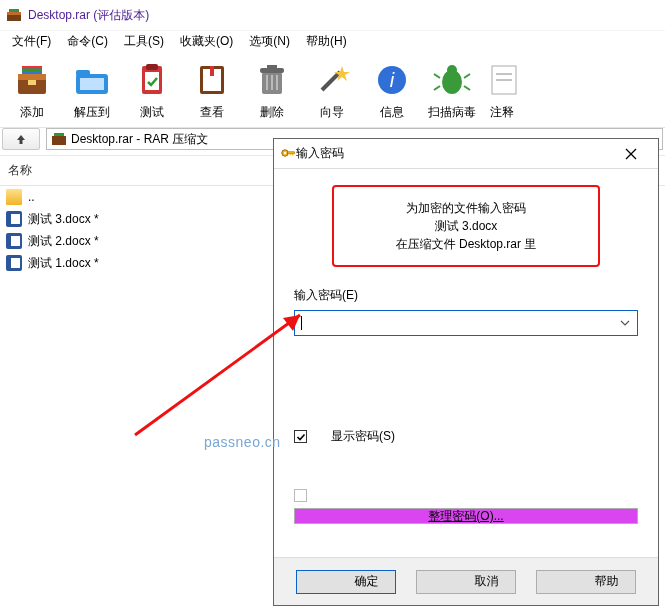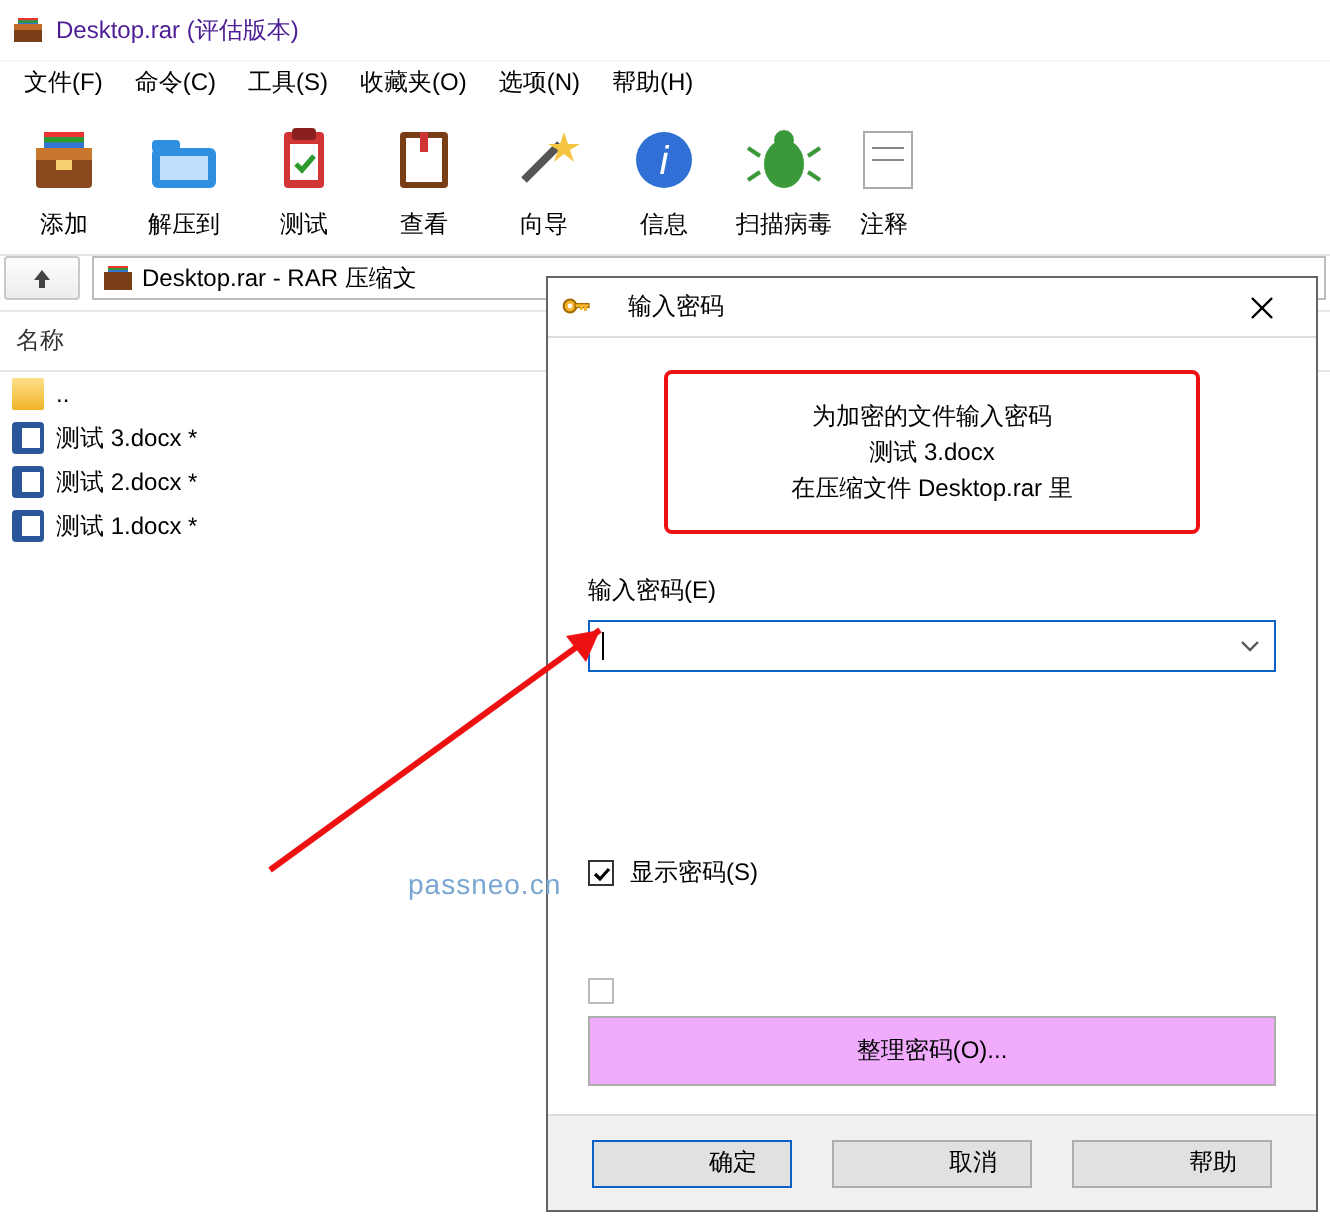--- a/index.html
+++ b/index.html
@@ -32,34 +32,34 @@
   .file-list { }
   .file-row { display:flex; align-items:center; height:22px; padding:0 6px; gap:6px; }
   .folder-icon,.doc-icon { width:16px; height:16px; flex:0 0 16px; }
   .folder-icon { background:linear-gradient(#ffe08a,#f0b429); border-radius:1px; }
   .doc-icon { background:#2b579a; position:relative; border-radius:2px; }
   .doc-icon::after { content:""; position:absolute; inset:3px 2px 3px 5px; background:#fff; }
 
   
   .dialog { position:absolute; left:273px; top:138px; width:386px; height:468px; background:#fff; border:1px solid #646464; box-shadow:none; }
   .dlg-title { height:30px; display:flex; align-items:center; justify-content:space-between; padding:0 6px 0 6px; border-bottom:1px solid #dcdcdc; background:#fff; }
-  .dlg-title .left { display:flex; align-items:center; gap:18px; }
+  .dlg-title .left { display:flex; align-items:center; gap:0; }
   .dlg-close { width:42px; height:28px; display:flex; align-items:center; justify-content:center; font-size:14px; color:#000; }
   .dlg-body { position:relative; padding:16px 20px 0 20px; height:386px; }
   .notice-box { border:2px solid #e11; border-radius:4px; margin:0 38px 20px 38px; padding:12px 0; text-align:center; line-height:18px; font-size:12px; }
   .fld-label { font-size:12px; margin-bottom:6px; }
   .pw-wrap { position:relative; border:1.5px solid #0a62c9; height:26px; display:flex; align-items:center; padding:0 24px 0 6px; }
   .pw-cursor { width:1px; height:14px; background:#000; }
   .pw-drop { position:absolute; right:4px; top:4px; width:16px; height:16px; display:flex; align-items:center; justify-content:center; }
-  .chk-row { display:flex; align-items:center; gap:8px; margin-top:92px; font-size:12px; }
+  .chk-row { display:flex; align-items:center; gap:24px; margin-top:92px; font-size:12px; }
   .chk { width:13px; height:13px; border:1px solid #333; display:flex; align-items:center; justify-content:center; font-size:10px; background:#fff; }
   .chk.off { border-color:#bbb; color:#888; }
   .disabled { color:#9a9a9a; }
   .org-row { margin-top:6px; }
-  .org-btn { width:100%; height:35px; border:1px solid #adadad; background:#f0abfc; font-size:12px; display:flex; align-items:center; justify-content:center; }
+  .org-btn { width:100%; height:16px; border:1px solid #adadad; background:#d946ef; font-size:12px; display:flex; align-items:center; justify-content:center;text-decoration:underline; }
   .dlg-buttons { position:absolute; left:0; right:0; bottom:0; height:48px; border-top:1px solid #dcdcdc; display:flex; align-items:center; justify-content:space-around; padding:0 12px; background:#f0f0f0; }
   .btn { width:100px; height:24px; border:1px solid #adadad; background:#e1e1e1; font-size:12px; display:flex; align-items:center; justify-content:center;padding-left:41px; }
   .btn.primary { border-color:#0a62c9; }
 
   
   .arrow { position:absolute; left:125px; top:285px; width:230px; height:160px; pointer-events:none; }
 
   
   .wm { position:absolute; left:204px; top:434px; color:#79a6d2; font-size:14px; letter-spacing:0.5px; }
 </style>
@@ -125,20 +125,33 @@
   </div>
   <div class="tbtn">
     <div class="ticon">
         <svg viewBox="0 0 40 40">
           <rect x="8" y="6" width="24" height="28" rx="2" fill="#7a3e17"></rect>
           <rect x="11" y="9" width="18" height="22" fill="#fff"></rect>
           <rect x="18" y="6" width="4" height="10" fill="#d13434"></rect>
         </svg>
       </div>
     <div>查看</div>
+  </div>
+  <div class="tbtn">
+    <div class="ticon">
+        <svg viewBox="0 0 40 40">
+          <rect x="10" y="12" width="20" height="22" rx="2" fill="#888"></rect>
+          <rect x="8" y="8" width="24" height="5" rx="2" fill="#666"></rect>
+          <rect x="15" y="5" width="10" height="4" fill="#666"></rect>
+          <rect x="14" y="15" width="2" height="15" fill="#bbb"></rect>
+          <rect x="19" y="15" width="2" height="15" fill="#bbb"></rect>
+          <rect x="24" y="15" width="2" height="15" fill="#bbb"></rect>
+        </svg>
+      </div>
+    <div>删除</div>
   </div>
   <div class="tbtn">
     <div class="ticon">
         <svg viewBox="0 0 40 40">
           <line x1="10" y1="30" x2="28" y2="12" stroke="#555" stroke-width="4"></line>
           <polygon points="30,6 32,12 38,12 33,15 35,21 30,17 25,21 27,15 22,12 28,12" fill="#f5c542"></polygon>
         </svg>
       </div>
     <div>向导</div>
   </div>

